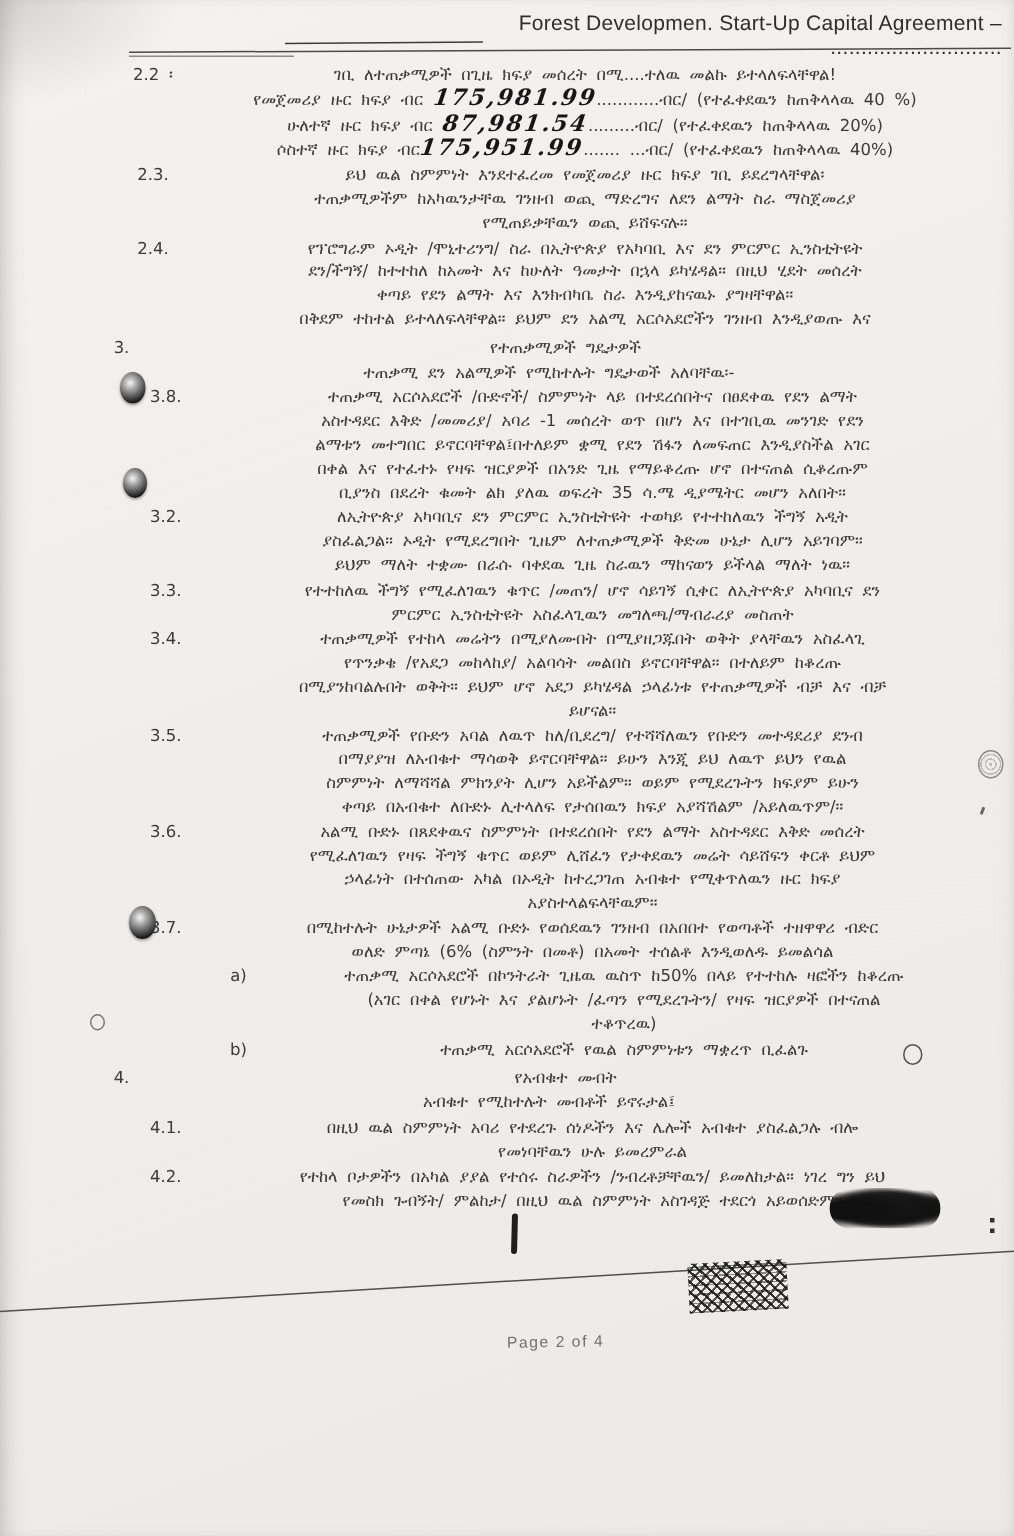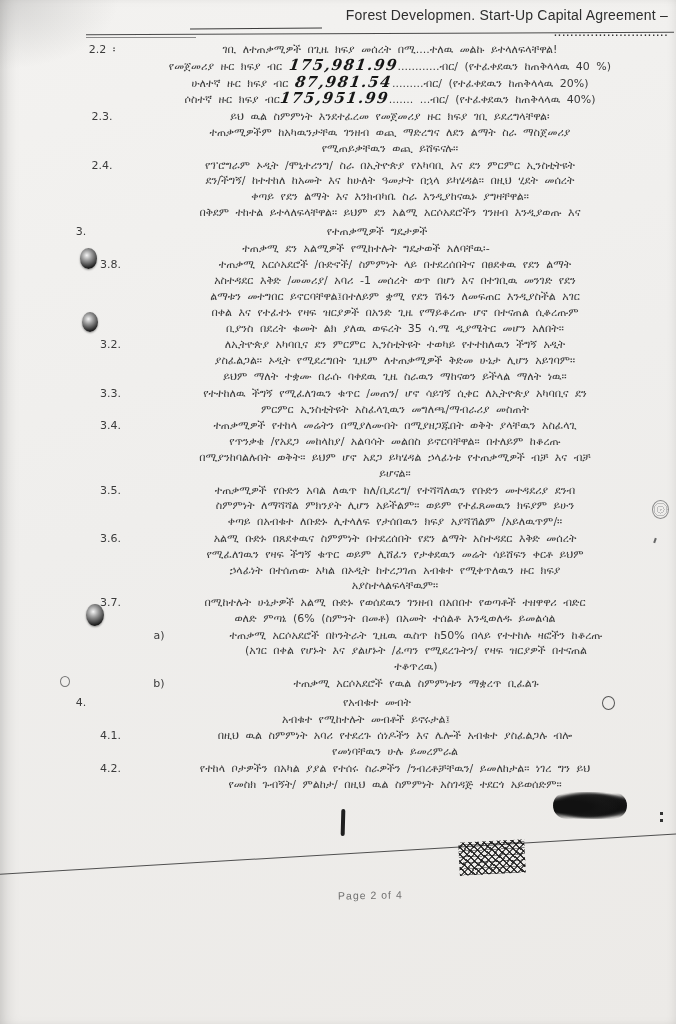--- a/index.html
+++ b/index.html
@@ -147,21 +147,22 @@
           <div class="line"><span class="print">ተጠቃሚዎች የተከላ መሬትን በሚያለሙበት በሚያዘጋጁበት ወቅት ያላቸዉን አስፈላጊ</span></div>
           <div class="line"><span class="print">የጥንቃቄ /የአደጋ መከላከያ/ አልባሳት መልበስ ይኖርባቸዋል። በተለይም ከቆረጡ</span></div>
           <div class="line"><span class="print">በሚያንከባልሉበት ወቅት። ይህም ሆኖ አደጋ ይካሄዳል ኃላፊነቱ የተጠቃሚዎች ብቻ እና ብቻ</span></div>
           <div class="line"><span class="print">ይሆናል።</span></div>
         </div>
       </div>
       <div class="block lv3">
         <span class="num">3.5.</span>
         <div class="txt">
           <div class="line"><span class="print">ተጠቃሚዎች የቡድን አባል ለዉጥ ከለ/ቢደረግ/ የተሻሻለዉን የቡድን መተዳደሪያ ደንብ</span></div>
-          <div class="line"><span class="print">ስምምነት ለማሻሻል ምክንያት ሊሆን አይችልም። ወይም የተፈጸመዉን ክፍያም ይሁን</span></div>
+          <div class="line"><span class="print">በማያያዝ ለአብቁተ ማሳወቅ ይኖርባቸዋል። ይሁን እንጂ ይህ ለዉጥ ይህን የዉል</span></div>
+          <div class="line"><span class="print">ስምምነት ለማሻሻል ምክንያት ሊሆን አይችልም። ወይም የሚደረጉትን ክፍያም ይሁን</span></div>
           <div class="line"><span class="print">ቀጣይ በአብቁተ ለቡድኑ ሊተላለፍ የታሰበዉን ክፍያ አያሻሽልም /አይለዉጥም/።</span></div>
         </div>
       </div>
       <div class="block lv3">
         <span class="num">3.6.</span>
         <div class="txt">
           <div class="line"><span class="print">አልሚ ቡድኑ በጸደቀዉና ስምምነት በተደረሰበት የደን ልማት አስተዳደር እቅድ መሰረት</span></div>
           <div class="line"><span class="print">የሚፈለገዉን የዛፍ ችግኝ ቁጥር ወይም ሊሸፈን የታቀደዉን መሬት ሳይሸፍን ቀርቶ ይህም</span></div>
           <div class="line"><span class="print">ኃላፊነት በተሰጠው አካል በኦዲት ከተረጋገጠ አብቁተ የሚቀጥለዉን ዙር ክፍያ</span></div>
           <div class="line"><span class="print">አያስተላልፍላቸዉም።</span></div>

